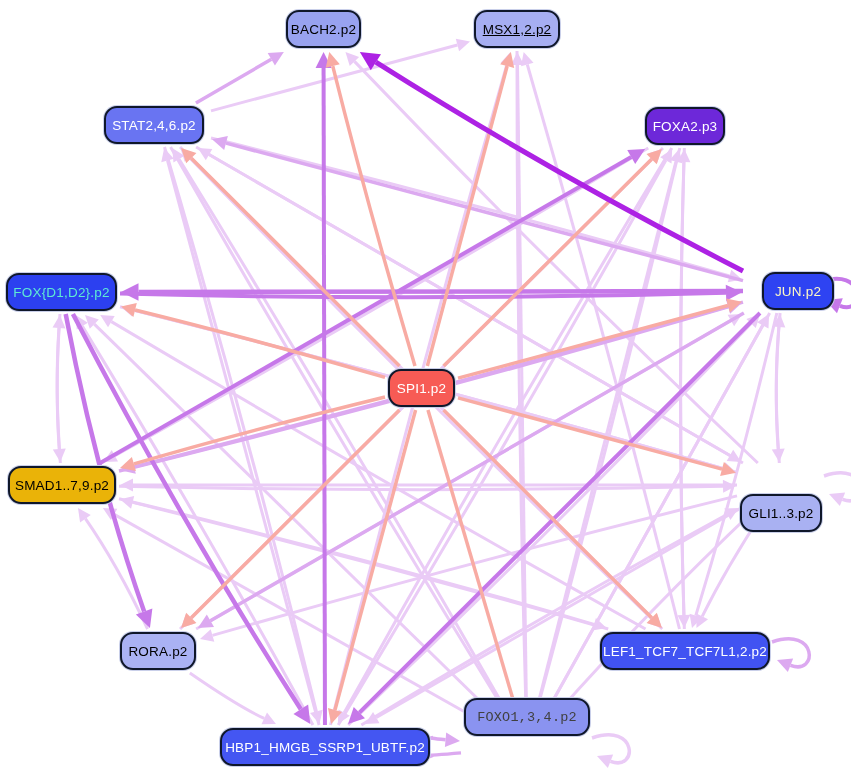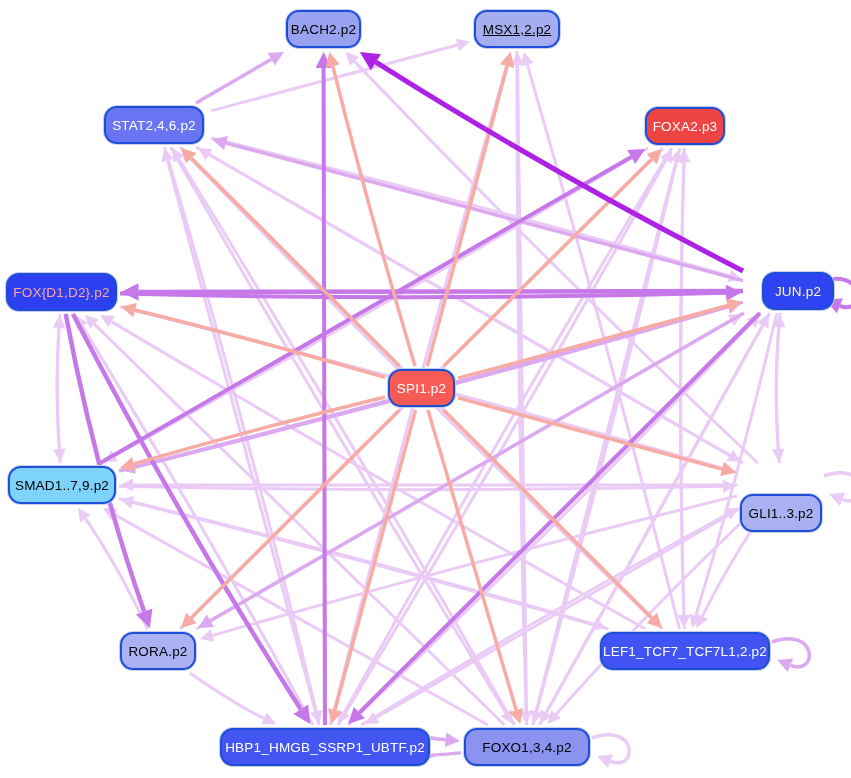--- a/index.html
+++ b/index.html
@@ -1,20 +1,20 @@
 <!DOCTYPE html>
 <html><head>
 <meta charset="utf-8">
 <style>
   html,body{margin:0;padding:0;background:#ffffff;}
   .stage{position:relative;width:851px;height:778px;background:#ffffff;overflow:hidden;
          font-family:"Liberation Sans", sans-serif;}
   .stage svg{position:absolute;left:0;top:0;}
   .node{position:absolute;display:flex;align-items:center;justify-content:center;
-        border-radius:13px;border:2px solid #1d4ed8;
+        border-radius:13px;border:2px solid #0f172a;
         box-shadow:0 0 0 1px #c9cfe9;
         font-size:13.5px;letter-spacing:0.2px;white-space:nowrap;cursor:default;
         box-sizing:border-box;}
   .node span{pointer-events:none;}
 </style>
 </head>
 <body>
 
 <div class="stage">
   <svg id="edges" width="851" height="778" viewBox="0 0 851 778">
@@ -184,44 +184,44 @@
   <div id="nodes">
       <div class="node" style="left: 286px; top: 10px; width: 75px; height: 38px; background: rgb(152, 162, 240); color: rgb(0, 0, 0);">
         <span>BACH2.p2</span>
       </div>
       <div class="node" style="left: 474px; top: 10px; width: 86px; height: 38px; background: rgb(166, 174, 242); color: rgb(0, 0, 0); text-decoration: underline;">
         <span>MSX1,2.p2</span>
       </div>
       <div class="node" style="left: 104px; top: 106px; width: 100px; height: 38px; background: rgb(105, 116, 242); color: rgb(255, 255, 255);">
         <span>STAT2,4,6.p2</span>
       </div>
-      <div class="node" style="left: 645px; top: 107px; width: 80px; height: 38px; background: #ef4444; color: rgb(255, 255, 255);">
+      <div class="node" style="left: 645px; top: 107px; width: 80px; height: 38px; background: #6d28d9; color: rgb(255, 255, 255);">
         <span>FOXA2.p3</span>
       </div>
-      <div class="node" style="left: 6px; top: 273px; width: 111px; height: 38px; background: rgb(44, 64, 240); color: #fca5a5; text-align: center;">
+      <div class="node" style="left: 6px; top: 273px; width: 111px; height: 38px; background: rgb(44, 64, 240); color: #5eead4; text-align: center;">
         <span>FOX{D1,D2}.p2</span>
       </div>
       <div class="node" style="left: 762px; top: 272px; width: 72px; height: 38px; background: rgb(46, 67, 242); color: #fef9c3;">
         <span>JUN.p2</span>
       </div>
       <div class="node" style="left: 388px; top: 369px; width: 67px; height: 38px; background: rgb(247, 91, 85); color: rgb(255, 255, 255);">
         <span>SPI1.p2</span>
       </div>
-      <div class="node" style="left: 8px; top: 466px; width: 108px; height: 38px; background: #7dd3fc; color: rgb(0, 0, 0);">
+      <div class="node" style="left: 8px; top: 466px; width: 108px; height: 38px; background: #eab308; color: rgb(0, 0, 0);">
         <span>SMAD1..7,9.p2</span>
       </div>
       <div class="node" style="left: 740px; top: 494px; width: 82px; height: 38px; background: rgb(169, 177, 242); color: rgb(0, 0, 0);">
         <span>GLI1..3.p2</span>
       </div>
       <div class="node" style="left: 120px; top: 632px; width: 76px; height: 38px; background: rgb(170, 178, 244); color: #000000;">
         <span>RORA.p2</span>
       </div>
       <div class="node" style="left: 600px; top: 632px; width: 170px; height: 38px; background: rgb(65, 83, 242); color: rgb(255, 255, 255); text-align: center;">
         <span>LEF1_TCF7_TCF7L1,2.p2</span>
       </div>
       <div class="node" style="left: 220px; top: 728px; width: 210px; height: 38px; background: rgb(68, 86, 242); color: rgb(255, 255, 255);">
         <span>HBP1_HMGB_SSRP1_UBTF.p2</span>
       </div>
-      <div class="node" style="left: 464px; top: 728px; width: 126px; height: 38px; background: rgb(138, 147, 240); color: #000000;">
+      <div class="node" style="left: 464px; top: 698px; width: 126px; height: 38px; background: rgb(138, 147, 240); color: #404040; font-family: Liberation Mono, monospace;">
         <span>FOXO1,3,4.p2</span>
       </div>
     </div>
 </div>
 
 </body></html>

